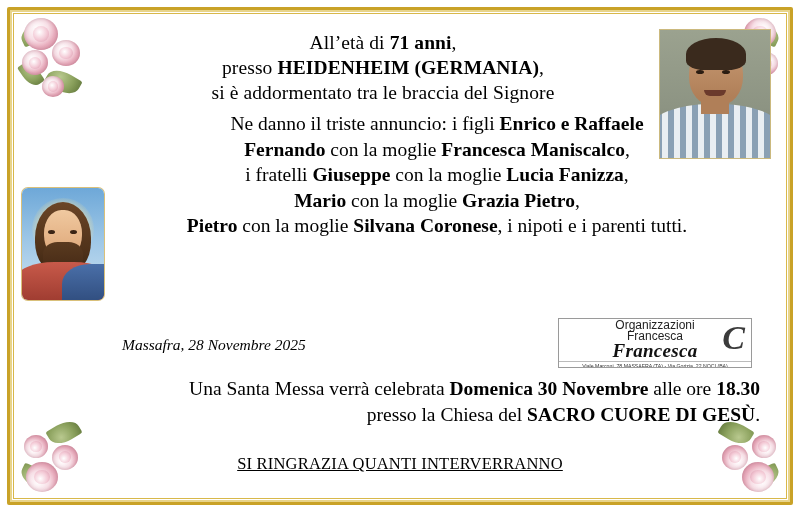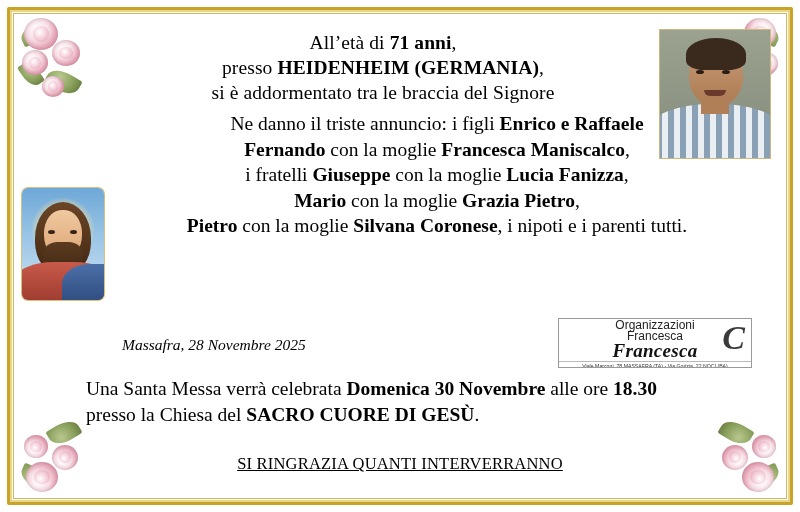--- a/index.html
+++ b/index.html
@@ -246,21 +246,21 @@
     top: 336px;
     font-size: 15.5px;
     font-style: italic;
   }
 
   .mass {
     position: absolute;
     left: 86px;
     right: 40px;
     top: 376px;
-    text-align: left;
+    text-align: right;
     font-size: 19.5px;
     line-height: 25.5px;
   }
   .mass b { font-weight: bold; }
 
   .thanks {
     position: absolute;
     left: 0; right: 0;
     top: 454px;
     text-align: center;

